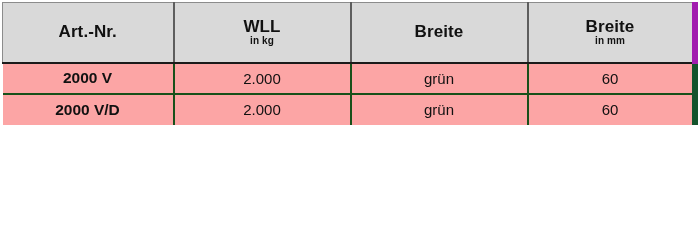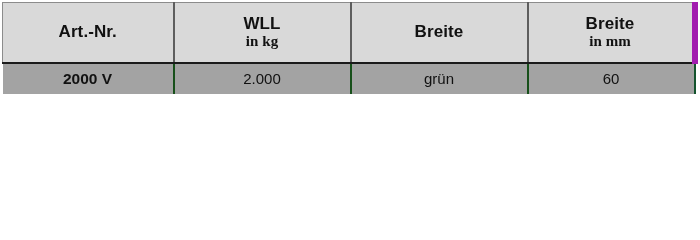--- a/index.html
+++ b/index.html
@@ -60,49 +60,48 @@
   }
 
   .hdr-main {
     display: block;
     font-size: 17px;
     font-weight: bold;
     letter-spacing: 0.1px;
   }
   .hdr-sub {
     display: block;
-    font-size: 15px;
+    font-size: 10px;
     font-weight: bold;
     letter-spacing: 0.1px;
-    font-family: Liberation Serif, serif;
   }
 
   
   tbody tr.data-row {
     height: 31px;
   }
   tbody td {
-    background: #a3a3a3;
+    background: #fca5a5;
     color: #111111;
     text-align: center;
     vertical-align: middle;
     padding: 0 4px;
     font-size: 15px;
     font-weight: normal;
     border-right: 2px solid #17501a;
     border-bottom: 2px solid #17501a;
     line-height: 1;
     white-space: nowrap;
   }
   tbody td:first-child {
     font-weight: bold;
     font-size: 15.5px;
   }
   tbody td:last-child {
-    border-right: 2px solid #14532d;
+    border-right: 6px solid #14532d;
   }
   tbody tr:last-child td {
     border-bottom: none;
   }
 </style>
 </head>
 <body>
 
 <div class="spec-table-wrap">
   <table class="spec-table">
@@ -132,15 +131,21 @@
       </tr>
     </thead>
 
     <tbody>
       <tr class="data-row">
         <td>2000 V</td>
         <td>2.000</td>
         <td>grün</td>
         <td>60</td>
       </tr>
+      <tr class="data-row">
+        <td>2000 V/D</td>
+        <td>2.000</td>
+        <td>grün</td>
+        <td>60</td>
+      </tr>
     </tbody>
   </table>
 </div>
 
 </body></html>

